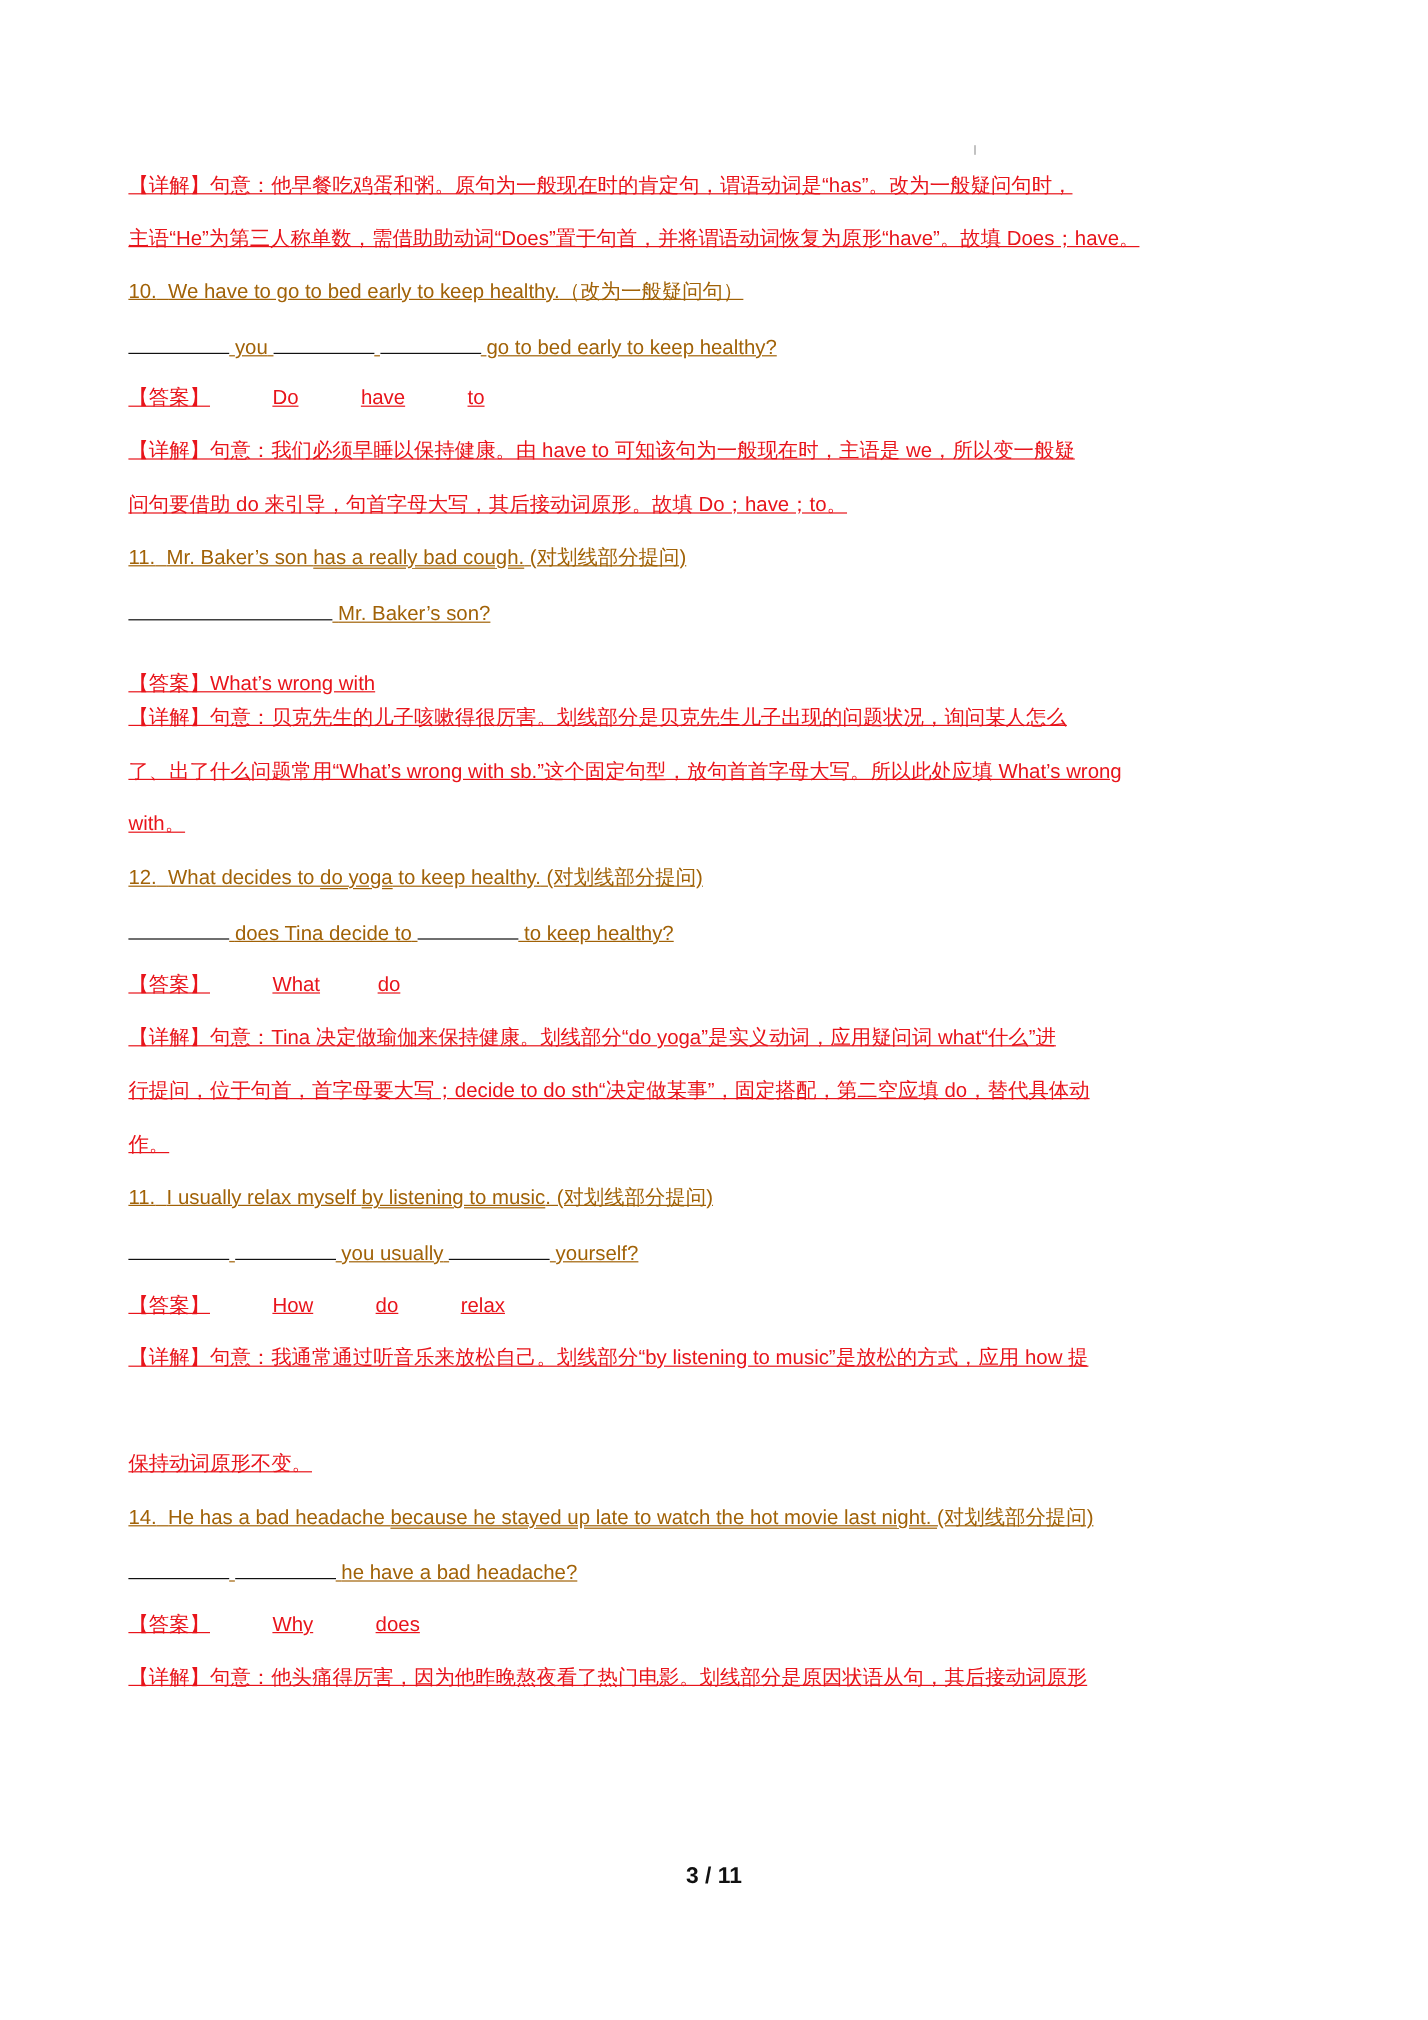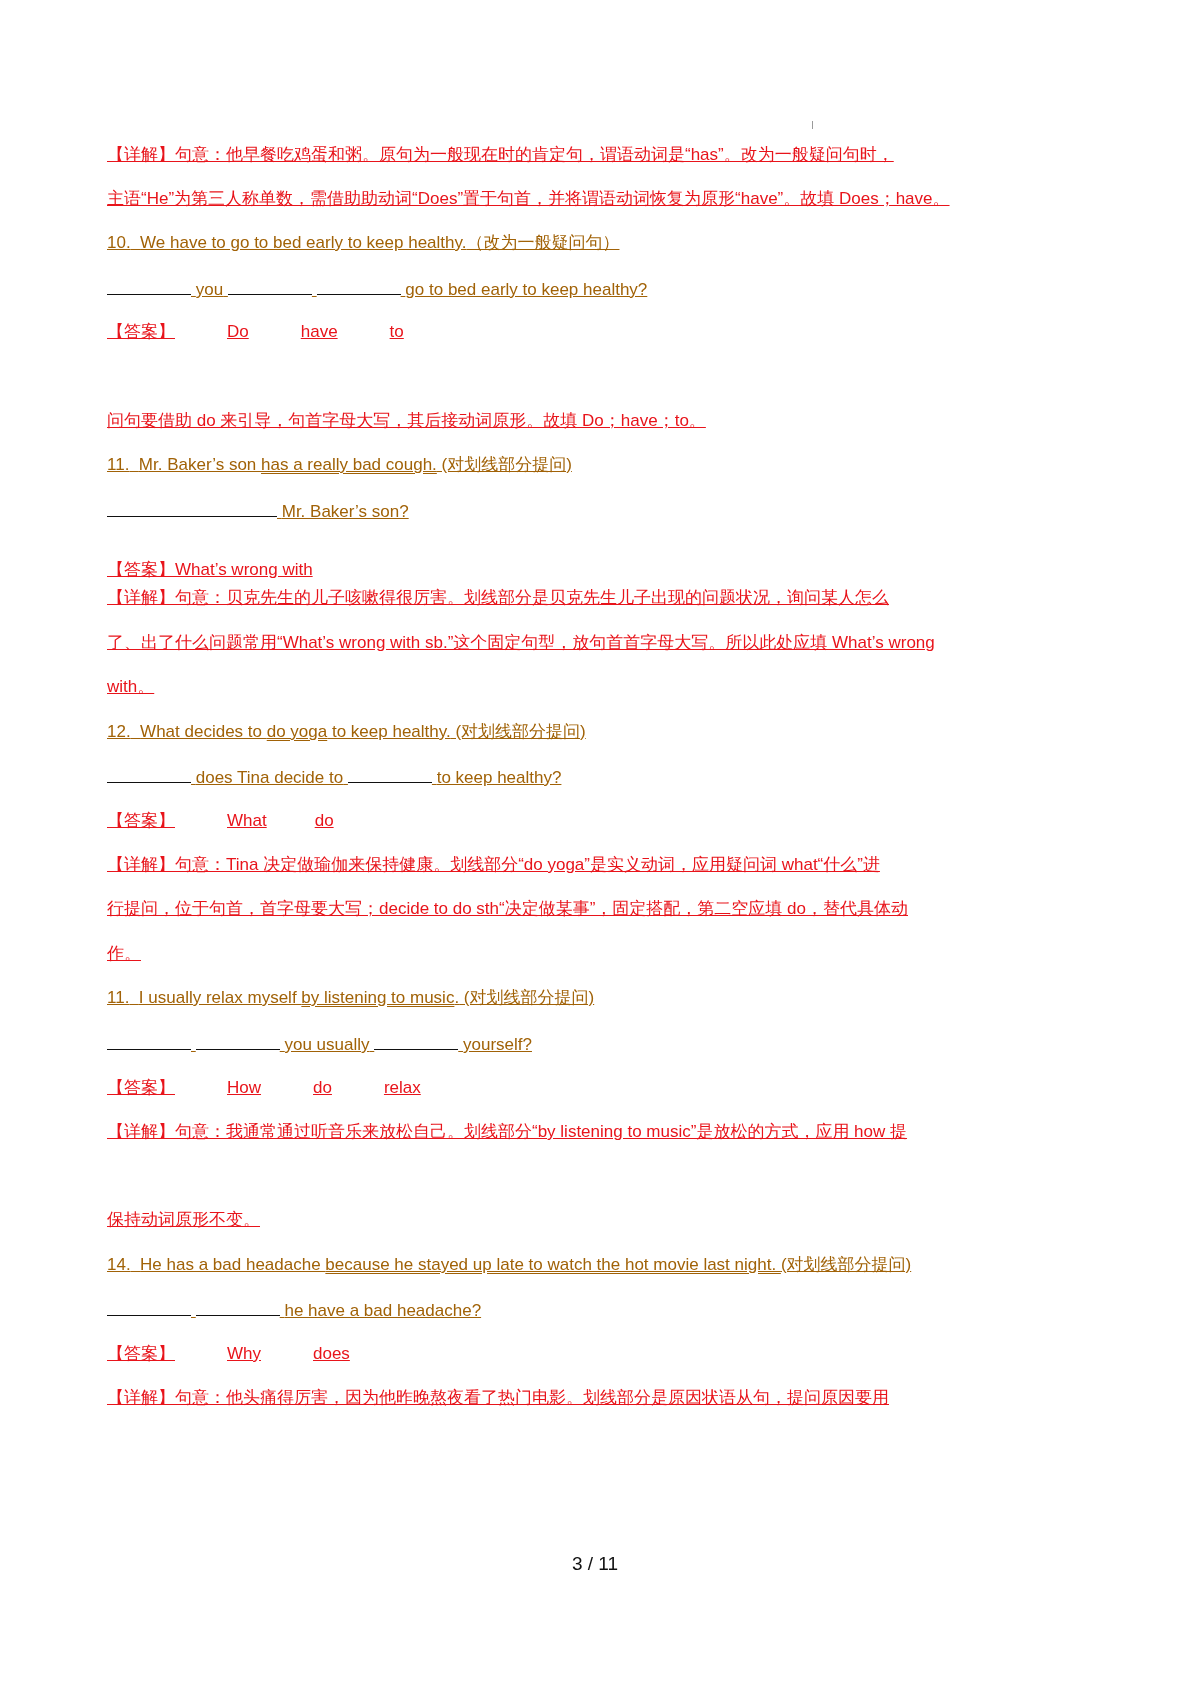--- a/index.html
+++ b/index.html
@@ -21,21 +21,21 @@
     .u { text-decoration: underline; text-underline-offset: 3px; }
     .blank {
       display: inline-block; border-bottom: 1.3px solid #111; height: 18px; vertical-align: baseline;
     }
     .b84 { width: 84px; }
     .b170 { width: 170px; }
     .ans-gap { display: inline-block; width: 52px; }
     .ans-gap2 { display: inline-block; width: 48px; }
     .footer {
       position: absolute; top: 1553px; left: 0; width: 1190px; text-align: center;
-      font-weight: normal; font-size: 19px; color: #111;
+      font-weight: bold; font-size: 19px; color: #111;
     }
   </style>
 </head>
 <body>
 
 <div class="page">
   <div class="header-mark"></div>
 
   <div class="line red" style="top:143px">
     <span>【详解】</span><span>句意：他早餐吃鸡蛋和粥。原句为一般现在时的肯定句，谓语动词是“has”。改为一般疑问句时，</span>
@@ -49,20 +49,23 @@
   </div>
   <div class="line blk" style="top:276px">
     <span class="blank b84"></span>
     <span>you</span>
     <span class="blank b84"></span>
     <span class="blank b84"></span>
     <span>go to bed early to keep healthy?</span>
   </div>
   <div class="line red" style="top:320px">
     <span>【答案】</span><span class="ans-gap"></span><span>Do</span><span class="ans-gap"></span><span>have</span><span class="ans-gap"></span><span>to</span>
+  </div>
+  <div class="line red" style="top:364px">
+    <span>【详解】</span><span>句意：我们必须早睡以保持健康。由 have to 可知该句为一般现在时，主语是 we，所以变一般疑</span>
   </div>
   <div class="line red" style="top:409px">
     <span>问句要借助 do 来引导，句首字母大写，其后接动词原形。故填 Do；have；to。</span>
   </div>
 
   <div class="line blk" style="top:453px">
     <span>11.</span>&nbsp;&nbsp;<span>Mr. Baker’s son </span><span class="u">has a really bad cough.</span><span> (对划线部分提问)</span>
   </div>
   <div class="line blk" style="top:498px">
     <span class="blank b170"></span>
@@ -128,17 +131,17 @@
   </div>
   <div class="line blk" style="top:1297px">
     <span class="blank b84"></span>
     <span class="blank b84"></span>
     <span>he have a bad headache?</span>
   </div>
   <div class="line red" style="top:1342px">
     <span>【答案】</span><span class="ans-gap"></span><span>Why</span><span class="ans-gap"></span><span>does</span>
   </div>
   <div class="line red" style="top:1386px">
-    <span>【详解】</span><span>句意：他头痛得厉害，因为他昨晚熬夜看了热门电影。划线部分是原因状语从句，提问原因要用</span>
+    <span>【详解】</span><span>句意：他头痛得厉害，因为他昨晚熬夜看了热门电影。划线部分是原因状语从句，其后接动词原形</span>
   </div>
 
   <div class="footer">3 / 11</div>
 </div>
 
 </body></html>

